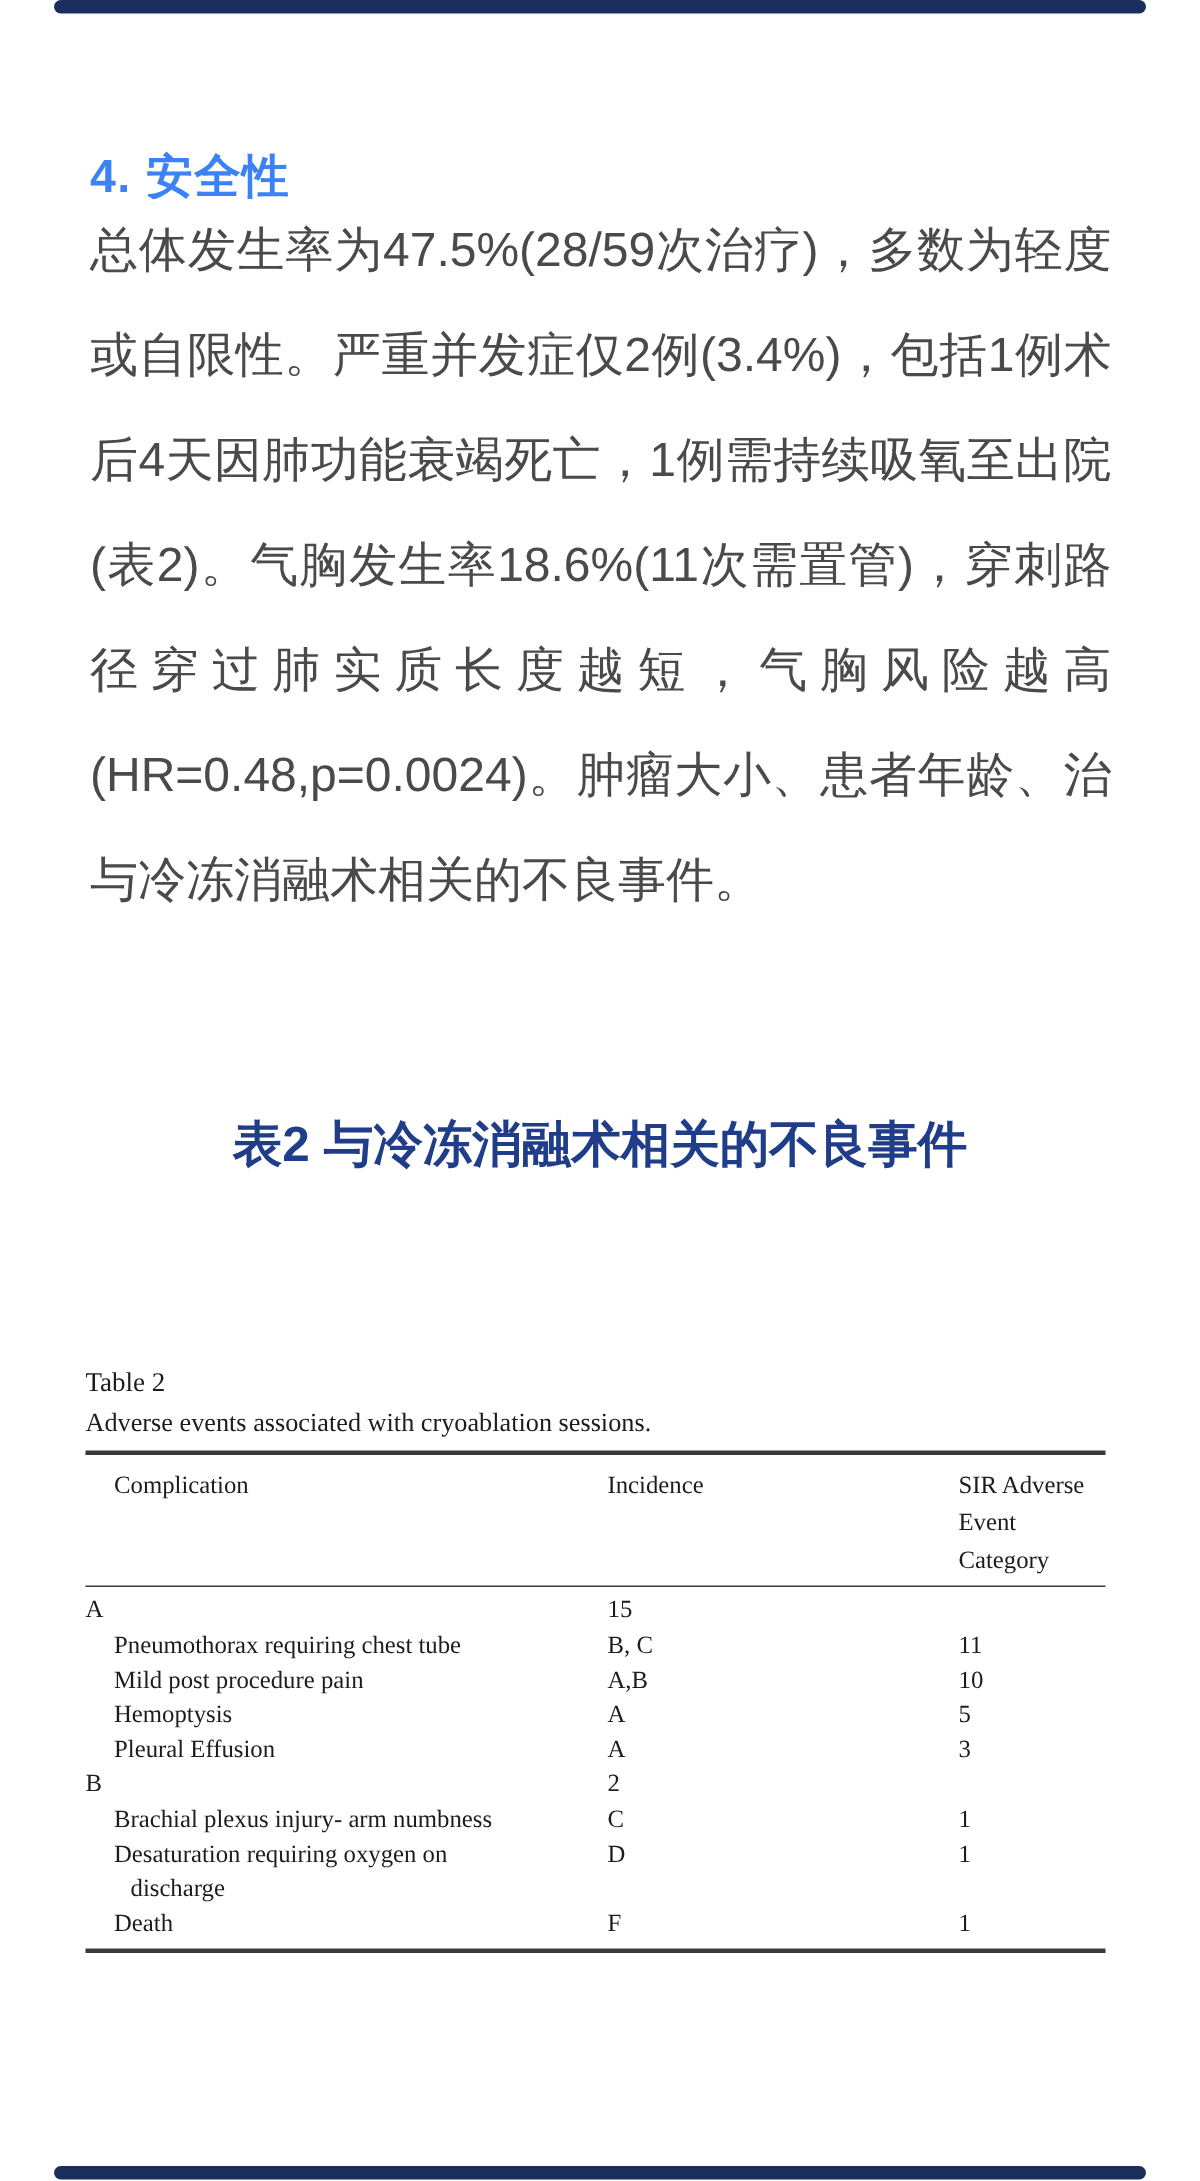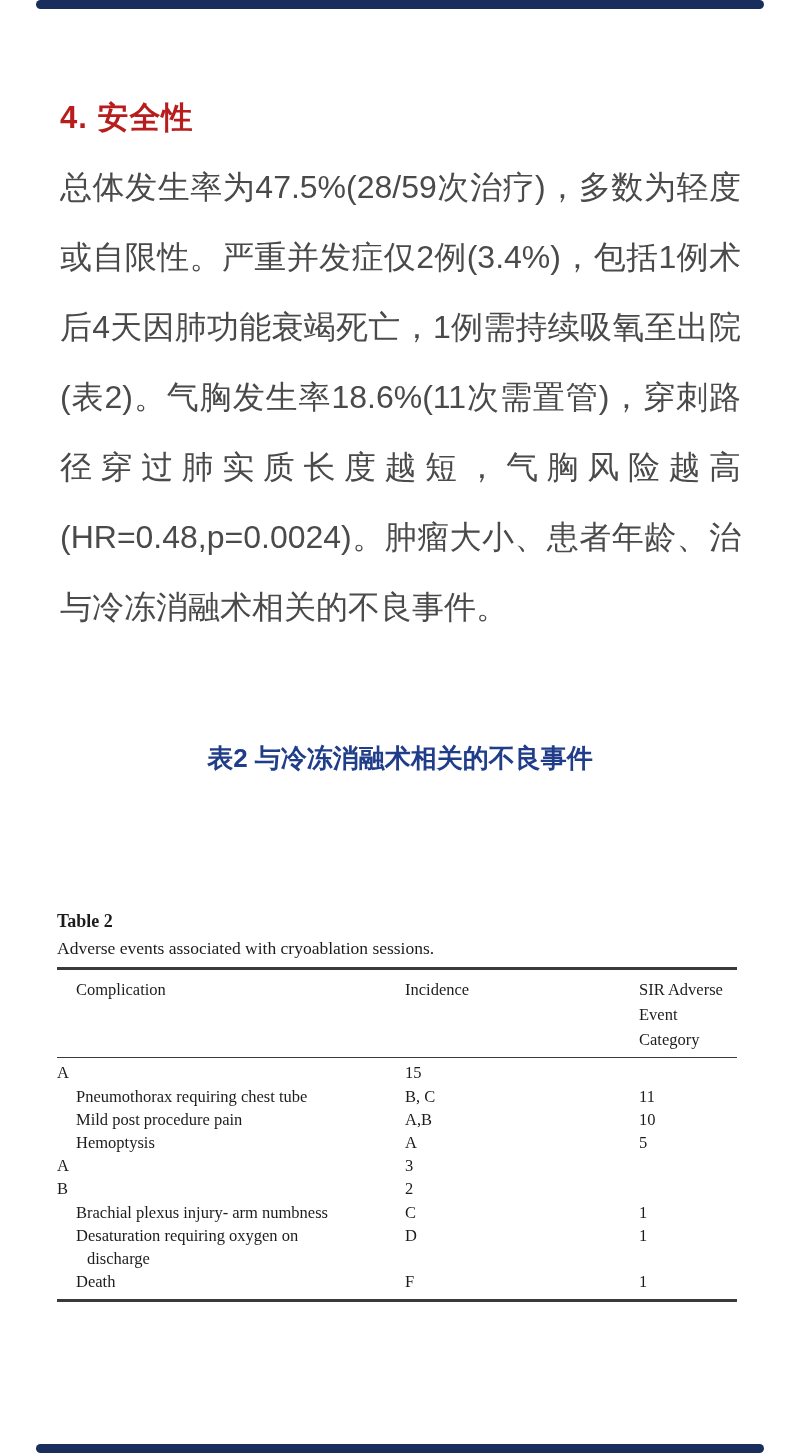--- a/index.html
+++ b/index.html
@@ -11,46 +11,46 @@
     overflow:hidden;
   }
   .divider-bar{
     position:absolute;left:36px;width:728px;height:9px;
     background:#1a2e5e;border-radius:5px;
   }
   .divider-bar.top{top:0;}
   .divider-bar.bottom{bottom:1px;}
   .section-heading{
     position:absolute;left:60px;top:76px;
-    font-size:31px;font-weight:bold;color:#b91c1c;
+    font-size:31px;font-weight:bold;color:#3b82f6;
     letter-spacing:1px;
   }
   .paragraph{
-    position:absolute;left:60px;top:152px;width:681px;
+    position:absolute;left:60px;top:131px;width:681px;
     color:#4a4a4a;font-size:32px;
   }
   .para-line{
     height:70px;line-height:70px;
     text-align:justify;text-align-last:justify;
     white-space:nowrap;
   }
   .para-line.last{text-align-last:left;}
   .table-caption{
     position:absolute;left:0;top:741px;width:800px;
     text-align:center;
-    font-size:26px;font-weight:bold;color:#203d8a;
+    font-size:33px;font-weight:bold;color:#203d8a;
   }
   
   .paper-figure{
     position:absolute;left:57px;top:910px;width:680px;
     font-family:"Liberation Serif", serif;
     color:#1c1c1c;
     filter:blur(0.3px);
   }
-  .paper-title{font-size:18px;font-weight:bold;line-height:22px;}
+  .paper-title{font-size:18px;font-weight:normal;line-height:22px;}
   .paper-subtitle{font-size:17.5px;line-height:24px;margin-top:4px;}
   .rule{background:#3a3a3a;width:100%;}
   .rule.top{height:2.5px;margin-top:7px;}
   .rule.mid{height:1.8px;}
   .rule.bottom{height:3px;margin-top:2px;}
   .tbl-header{
     display:grid;grid-template-columns:348px 234px 1fr;
     font-weight:normal;font-size:16.5px;line-height:25px;
     padding:7px 0 5px 0;
   }
@@ -119,20 +119,23 @@
 
   <div class="tbl-row">
     <div class="cell-c1">
           <div class="c1-main">Hemoptysis</div>
         </div>
     <div class="cell-c2">A</div>
     <div class="cell-c3">5</div>
   </div>
 
   <div class="tbl-row">
+    <div class="cell-c1">
+          <div class="c1-main">Pleural Effusion</div>
+        </div>
     <div class="cell-c2">A</div>
     <div class="cell-c3">3</div>
   </div>
 
   <div class="tbl-row">
     <div class="cell-c2">B</div>
     <div class="cell-c3">2</div>
   </div>
 
   <div class="tbl-row">

